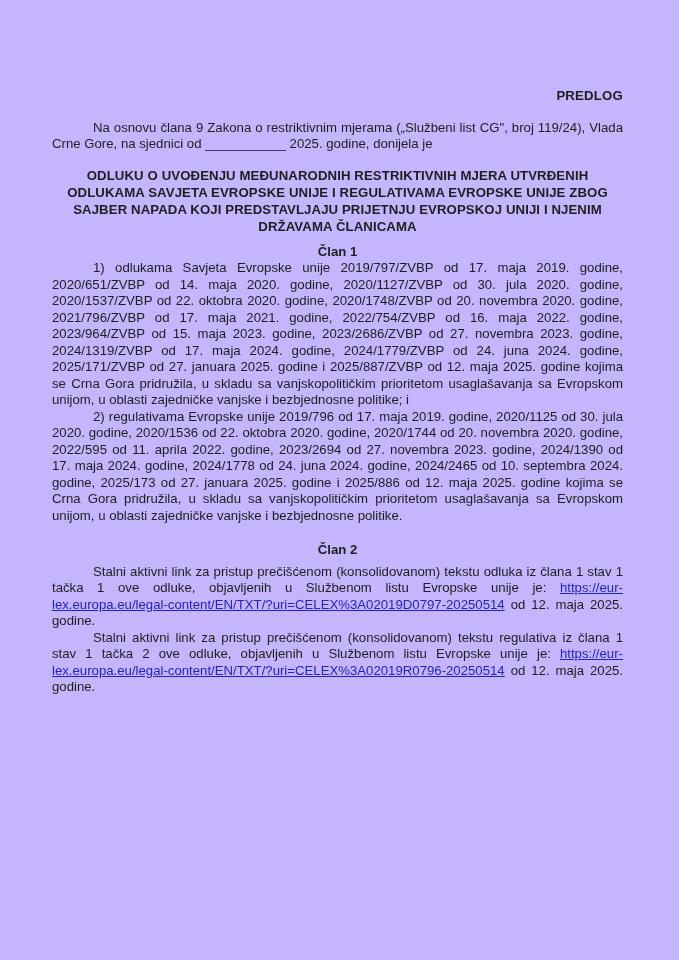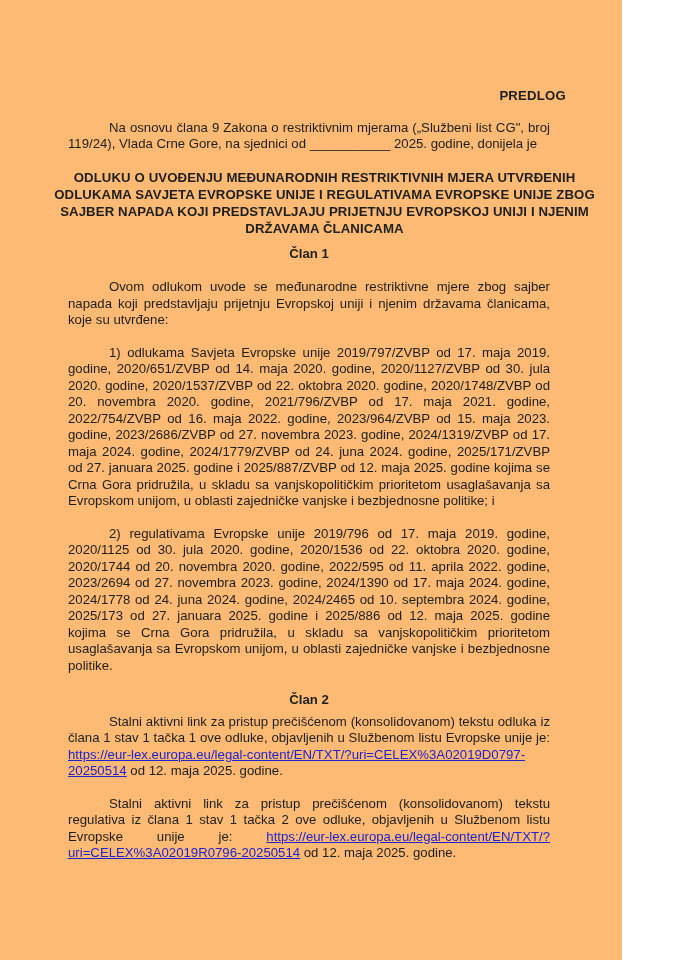--- a/index.html
+++ b/index.html
@@ -7,35 +7,35 @@
     padding: 0;
     background: #ffffff;
   }
   body {
     width: 679px;
     height: 960px;
     overflow: hidden;
   }
   .page {
     box-sizing: border-box;
-    width: 622px;
+    width: 679px;
     height: 960px;
     padding: 88px 56px 0 52px;
     font-family: "Liberation Sans", "DejaVu Sans", sans-serif;
     font-size: 13.2px;
     line-height: 16.5px;
     color: #1e1e1e;
-    background: #fdba74;
+    background: #c4b5fd;
   }
   .predlog {
     font-weight: 700;
     text-align: right;
     letter-spacing: 0.2px;
   }
-  p { margin: 16px; }
+  p { margin: 0; }
   .intro {
     margin-top: 15px;
     text-indent: 41px;
     text-align: justify;
   }
   .doc-title {
     width: 545px;
     margin: 14px auto 0;
     font-size: 13.2px;
     line-height: 17px;
@@ -70,21 +70,20 @@
 <div class="page">
 
   <div class="predlog">PREDLOG</div>
 
   <p class="intro">Na osnovu člana 9 Zakona o restriktivnim mjerama („Službeni list CG", broj 119/24), Vlada Crne Gore, na sjednici od ___________ 2025. godine, donijela je</p>
 
   <div class="doc-title">ODLUKU O UVOĐENJU MEĐUNARODNIH RESTRIKTIVNIH MJERA UTVRĐENIH ODLUKAMA SAVJETA EVROPSKE UNIJE I REGULATIVAMA EVROPSKE UNIJE ZBOG SAJBER NAPADA KOJI PREDSTAVLJAJU PRIJETNJU EVROPSKOJ UNIJI I NJENIM DRŽAVAMA ČLANICAMA</div>
 
   <div class="clan-heading">Član 1</div>
 
-  <p class="body-para after-c1">Ovom odlukom uvode se međunarodne restriktivne mjere zbog sajber napada koji predstavljaju prijetnju Evropskoj uniji i njenim državama članicama, koje su utvrđene:</p>
 
   <p class="body-para">1) odlukama Savjeta Evropske unije 2019/797/ZVBP od 17. maja 2019. godine, 2020/651/ZVBP od 14. maja 2020. godine, 2020/1127/ZVBP od 30. jula 2020. godine, 2020/1537/ZVBP od 22. oktobra 2020. godine, 2020/1748/ZVBP od 20. novembra 2020. godine, 2021/796/ZVBP od 17. maja 2021. godine, 2022/754/ZVBP od 16. maja 2022. godine, 2023/964/ZVBP od 15. maja 2023. godine, 2023/2686/ZVBP od 27. novembra 2023. godine, 2024/1319/ZVBP od 17. maja 2024. godine, 2024/1779/ZVBP od 24. juna 2024. godine, 2025/171/ZVBP od 27. januara 2025. godine i 2025/887/ZVBP od 12. maja 2025. godine kojima se Crna Gora pridružila, u skladu sa vanjskopolitičkim prioritetom usaglašavanja sa Evropskom unijom, u oblasti zajedničke vanjske i bezbjednosne politike; i</p>
 
   <p class="body-para">2) regulativama Evropske unije 2019/796 od 17. maja 2019. godine, 2020/1125 od 30. jula 2020. godine, 2020/1536 od 22. oktobra 2020. godine, 2020/1744 od 20. novembra 2020. godine, 2022/595 od 11. aprila 2022. godine, 2023/2694 od 27. novembra 2023. godine, 2024/1390 od 17. maja 2024. godine, 2024/1778 od 24. juna 2024. godine, 2024/2465 od 10. septembra 2024. godine, 2025/173 od 27. januara 2025. godine i 2025/886 od 12. maja 2025. godine kojima se Crna Gora pridružila, u skladu sa vanjskopolitičkim prioritetom usaglašavanja sa Evropskom unijom, u oblasti zajedničke vanjske i bezbjednosne politike.</p>
 
   <div class="clan-heading c2">Član 2</div>
 
   <p class="body-para after-c2"><span>Stalni aktivni link za pristup prečišćenom (konsolidovanom) tekstu odluka iz člana 1 stav 1 tačka 1 ove odluke, objavljenih u Službenom listu Evropske unije je: </span><a href="#" class="doclink">https://eur-lex.europa.eu/legal-content/EN/TXT/?uri=CELEX%3A02019D0797-20250514</a><span> od 12. maja 2025. godine.</span></p>
 
   <p class="body-para"><span>Stalni aktivni link za pristup prečišćenom (konsolidovanom) tekstu regulativa iz člana 1 stav 1 tačka 2 ove odluke, objavljenih u Službenom listu Evropske unije je: </span><a href="#" class="doclink">https://eur-lex.europa.eu/legal-content/EN/TXT/?uri=CELEX%3A02019R0796-20250514</a><span> od 12. maja 2025. godine.</span></p>

